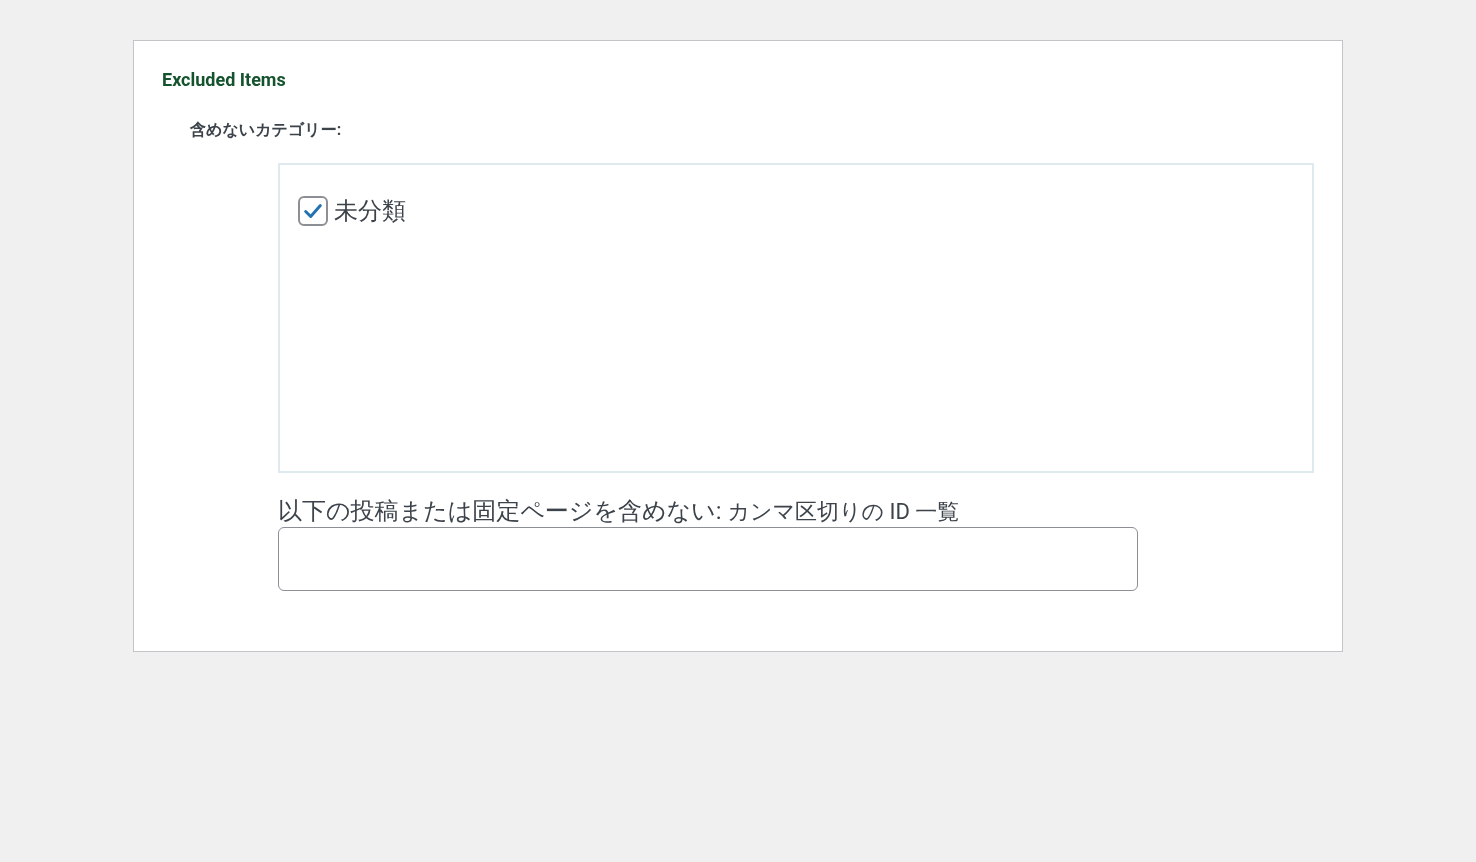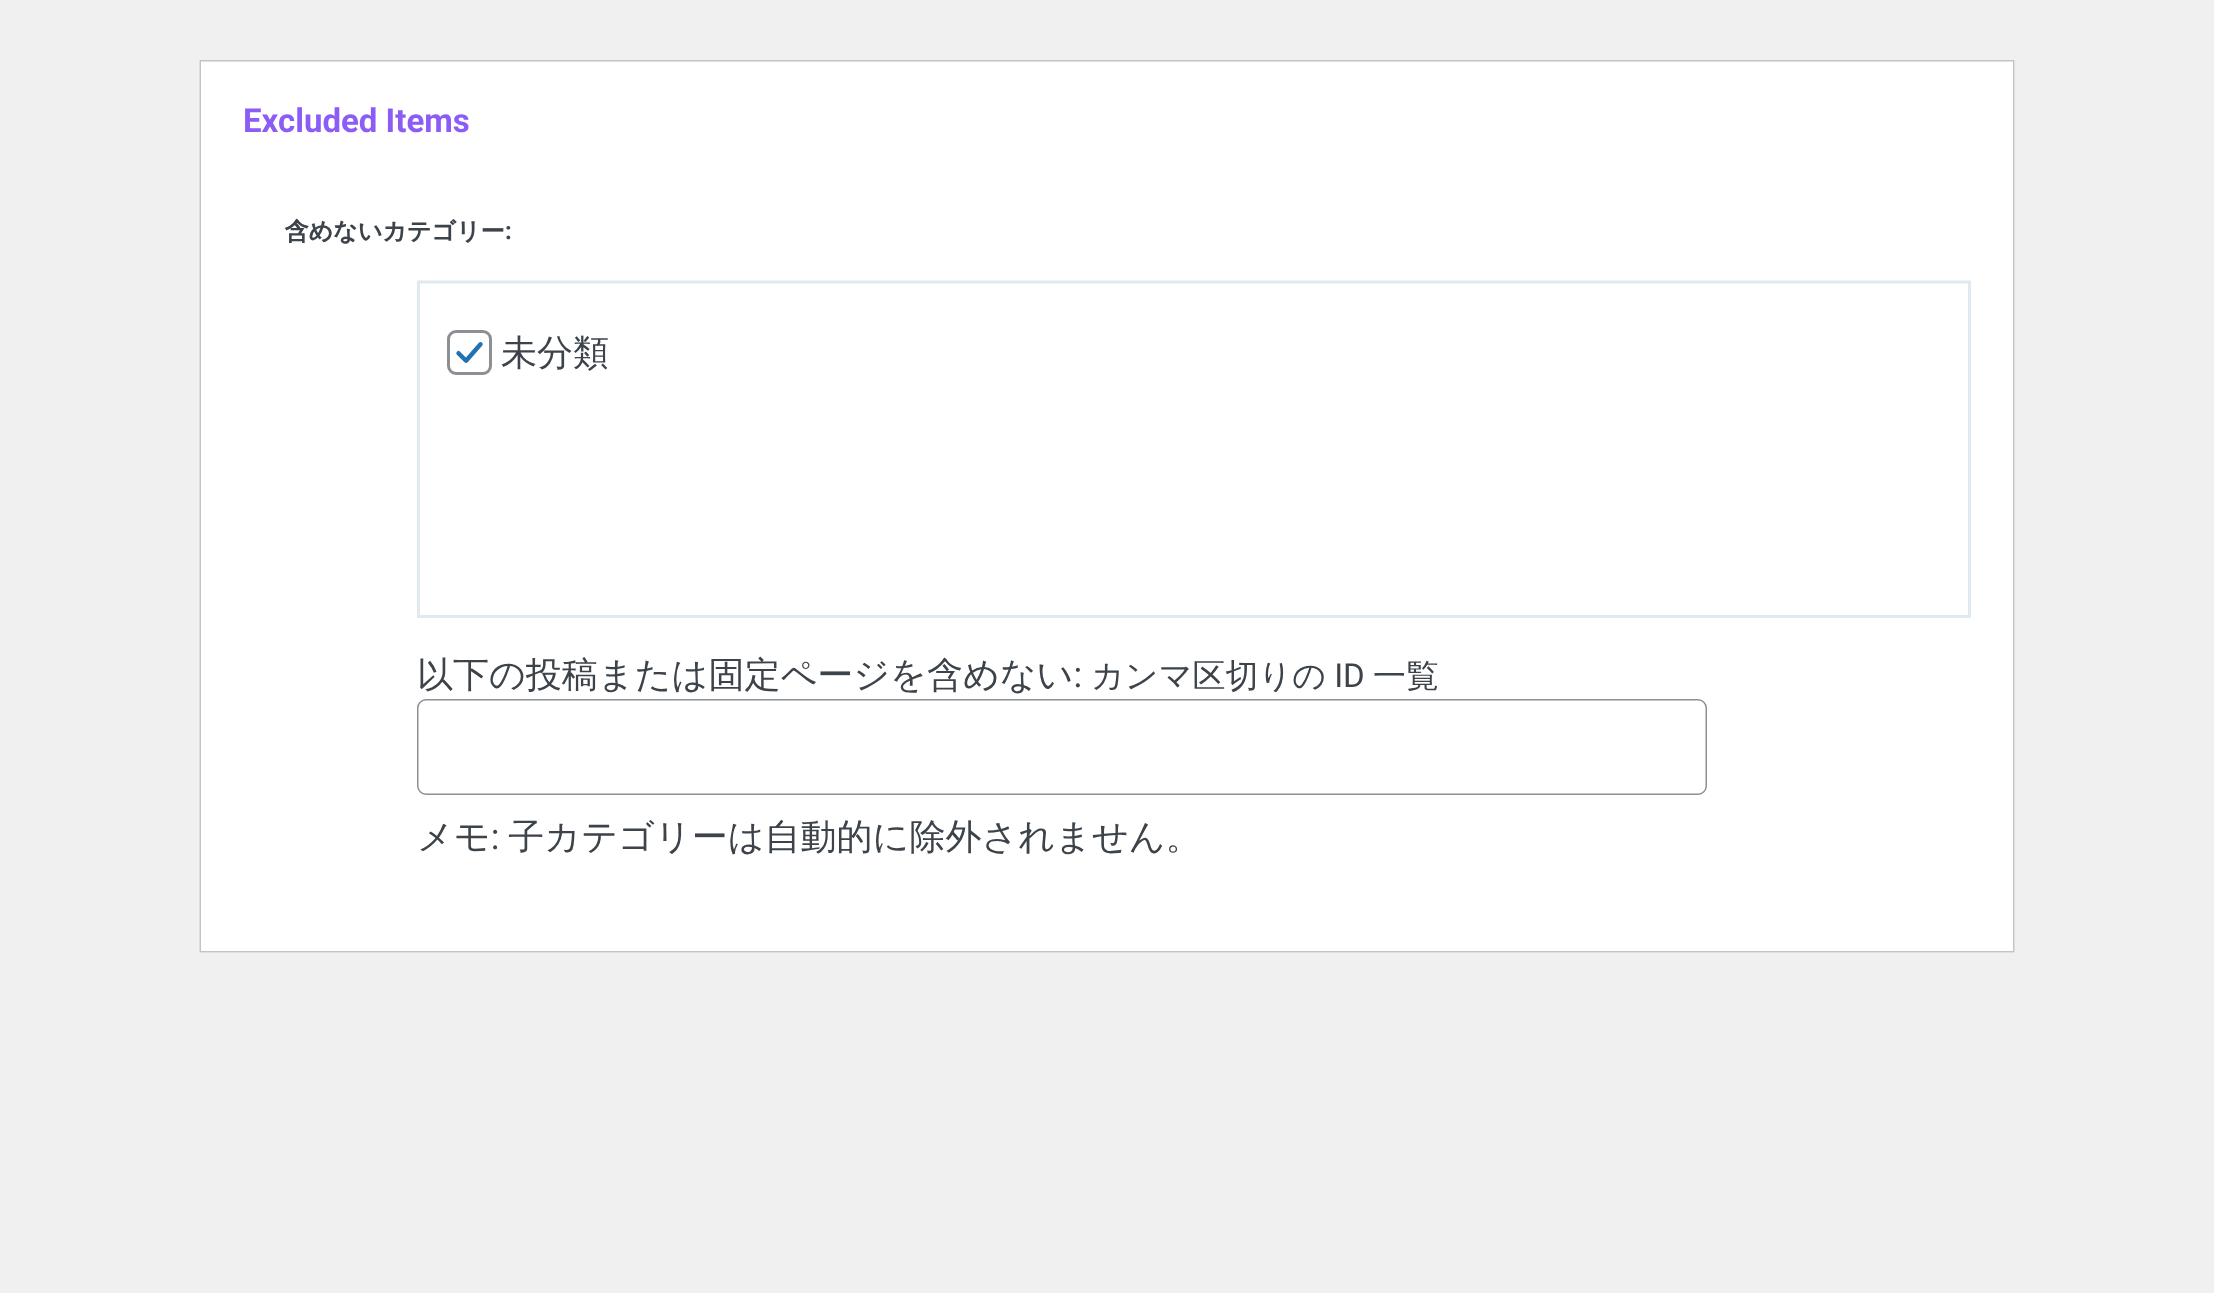--- a/index.html
+++ b/index.html
@@ -14,39 +14,39 @@
       color: #1d2327;
     }
     .panel {
       background: #ffffff;
       border: 1px solid #c3c4c7;
       padding: 28px 28px 60px 28px;
       max-width: 1210px;
       margin: 0 auto;
     }
     .panel-title {
-      font-size: 22px;
+      font-size: 18px;
       font-weight: 700;
-      color: #8b5cf6;
-      margin-bottom: 50px;
+      color: #14532d;
+      margin-bottom: 30px;
     }
     .section {
       padding-left: 28px;
     }
     .section-label {
       font-size: 16px;
       font-weight: 700;
       color: #3c434a;
       margin-bottom: 22px;
     }
     .category-box {
       margin-left: 88px;
       border: 2px solid #dfe9f0;
       background: #ffffff;
-      height: 225px;
+      height: 310px;
       padding: 30px 18px;
       margin-bottom: 22px;
       overflow-y: auto;
     }
     .checkbox-row {
       display: flex;
       align-items: center;
       gap: 6px;
     }
     .checkbox {
@@ -123,16 +123,15 @@
         <span class="checkbox-label">未分類</span>
       </div>
     </div>
 
 
     <div class="posts-subsection">
       <div class="posts-sublabel">
         <span>以下の投稿または固定ページを含めない: </span><span class="hint">カンマ区切りの ID 一覧</span>
       </div>
       <input type="text" class="text-input" value="" style="">
-      <div class="note">メモ: 子カテゴリーは自動的に除外されません。</div>
     </div>
   </div>
 </div>
 
 </body></html>

